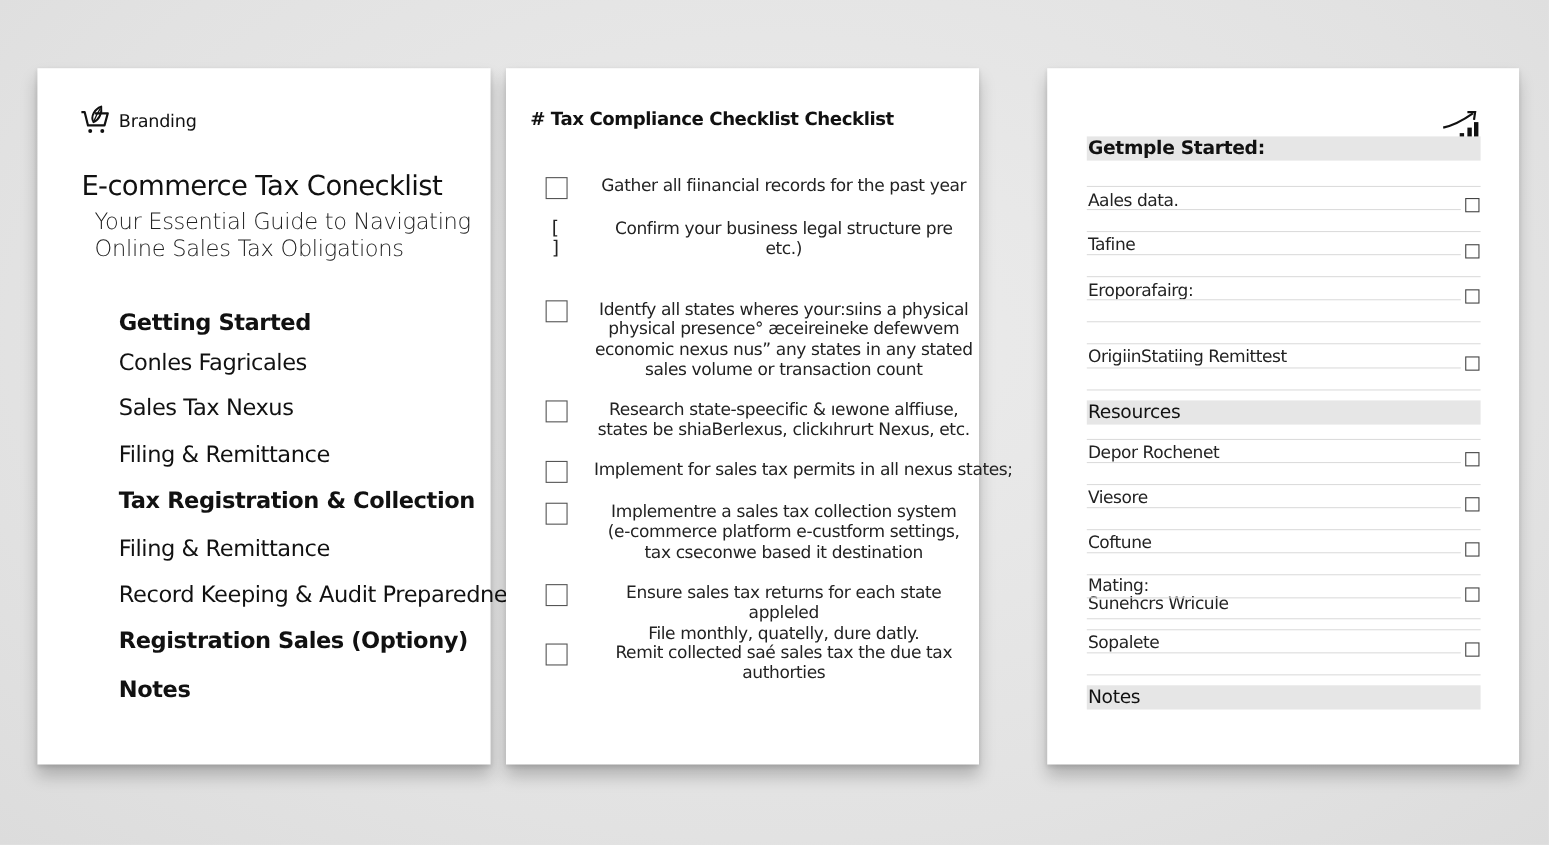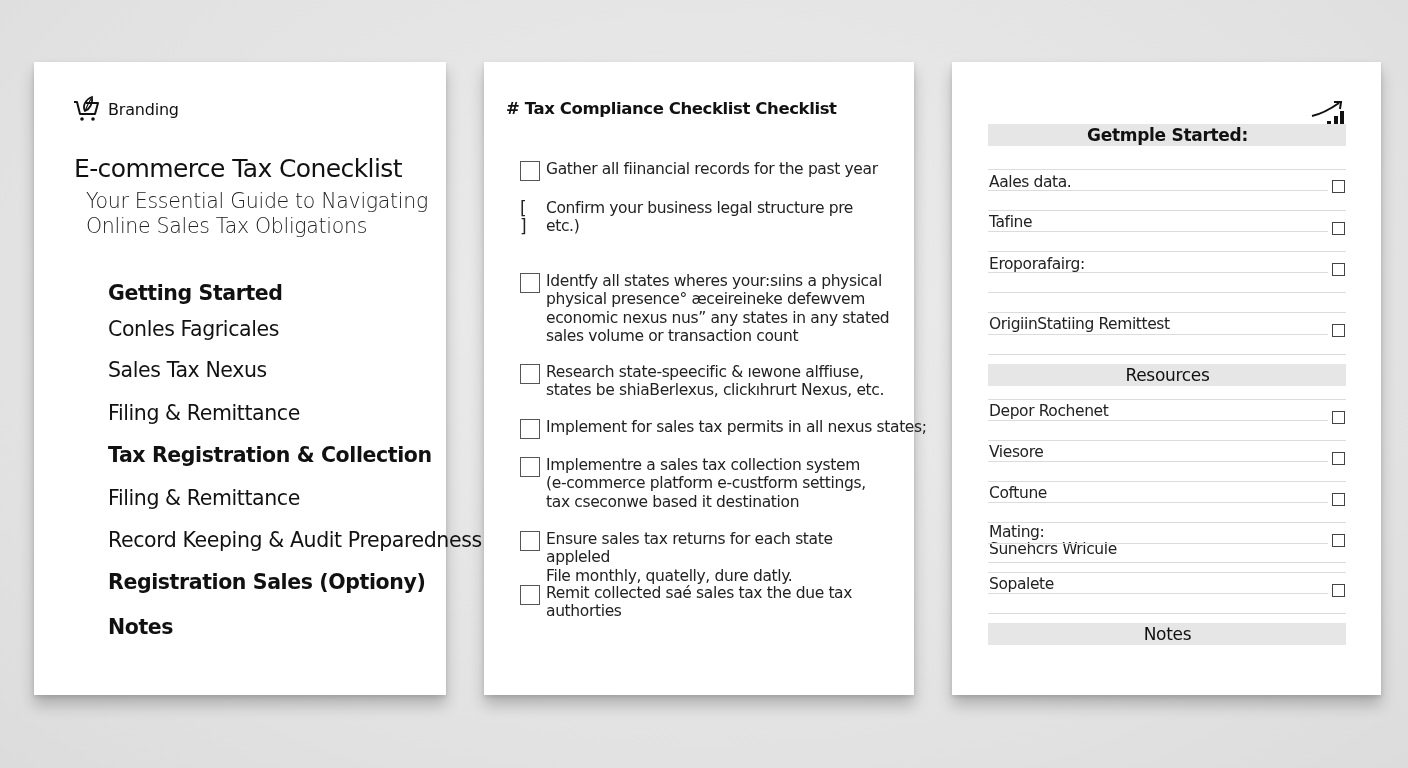--- a/index.html
+++ b/index.html
@@ -9,42 +9,42 @@
       font-family: "DejaVu Sans", "Liberation Sans", sans-serif;
       color: #111;
     }
     .stage { position: relative; width: 1408px; height: 768px;
       background: radial-gradient(ellipse at 50% 40%, #ececec 0%, #e2e2e2 70%, #dcdcdc 100%); padding-left: 39px; }
     .panel {
       position: absolute; top: 62px; height: 633px; background: #ffffff;
       box-shadow: 0 10px 14px rgba(0,0,0,0.22), 0 2px 4px rgba(0,0,0,0.12);
     }
     #p1 { left: 34px; width: 412px; }
-    #p2 { left: 484px; width: 430px; }
+    #p2 { left: 460px; width: 430px; text-align: center; }
     #p3 { left: 952px; width: 429px; }
 
     
     .brand { position: absolute; left: 38px; top: 32px; display: flex; align-items: center; gap: 6px; }
     .brand svg { width: 30px; height: 30px; }
     .brand-label { font-size: 16px; font-weight: 500; letter-spacing: -0.2px; }
     .p1-title { position: absolute; left: 40px; top: 92px; font-size: 25px; font-weight: 400; letter-spacing: -0.6px; white-space: nowrap; color: #111; }
     .p1-sub { position: absolute; left: 52px; top: 127px; font-size: 20.5px; line-height: 25px; color: #222; letter-spacing: -0.3px; font-weight: 300; }
     .toc { position: absolute; left: 40px; top: 0; }
     .toc-item { position: absolute; left: 0; white-space: nowrap; font-size: 20.5px; font-weight: 600; letter-spacing: -0.4px; color: #111; margin-left: 34px; }
 
     
     .p2-title { position: absolute; left: 22px; top: 37px; font-size: 16.5px; font-weight: 700; letter-spacing: -0.4px; white-space: nowrap; }
     .chk { position: absolute; left: 36px; display: flex; align-items: flex-start; }
     .box { width: 20px; height: 20px; border: 1.4px solid #555; background: #fff; flex: none; margin-top: 1px; }
     .bracket { width: 20px; font-size: 17px; color: #222; flex: none; line-height: 18px; letter-spacing: 2px; }
-    .chk-text { margin-left: 6px; font-size: 15.5px; line-height: 18.3px; color: #222; letter-spacing: -0.35px; width: 345px; }
+    .chk-text { margin-left: 24px; font-size: 15.5px; line-height: 18.3px; color: #222; letter-spacing: -0.35px; width: 345px; }
 
     
     .chart-icon { position: absolute; right: 36px; top: 38px; width: 36px; height: 36px; }
-    .sec-head { position: absolute; left: 36px; width: 358px; height: 22px; background: #e6e6e6; font-size: 17px; line-height: 22px; padding-left: 1px; letter-spacing: -0.3px; color: #111; text-align: center; }
+    .sec-head { position: absolute; left: 36px; width: 358px; height: 22px; background: #e6e6e6; font-size: 17px; line-height: 22px; padding-left: 1px; letter-spacing: -0.3px; color: #111; }
     .sec-head.bold { font-weight: 600; }
     .rule { position: absolute; left: 36px; width: 358px; height: 1px; background: #dcdcdc; }
     .row-label { position: absolute; left: 37px; font-size: 15.5px; line-height: 18px; color: #222; letter-spacing: -0.4px; white-space: nowrap; }
     .row-box { position: absolute; left: 380px; width: 13px; height: 13px; border: 1.3px solid #444; background: #fff; }
   </style>
 </head>
 <body>
 
 <div class="stage">
 

